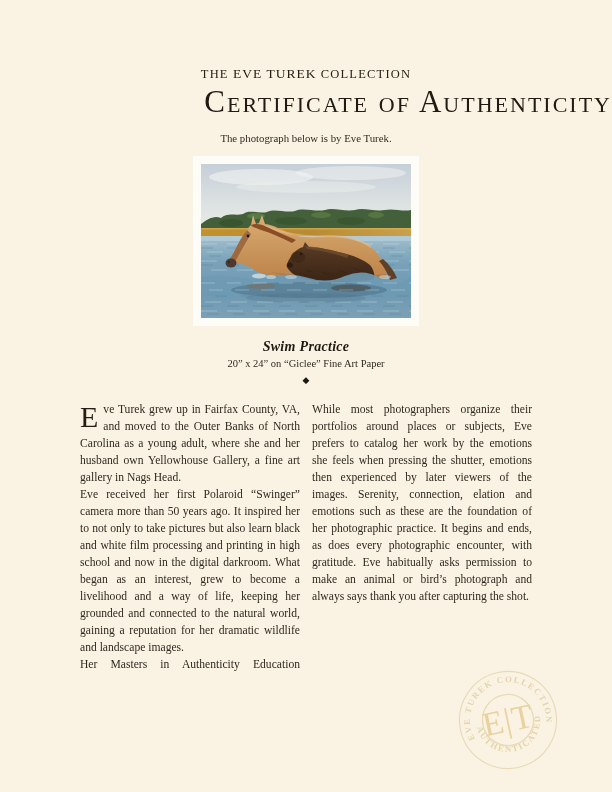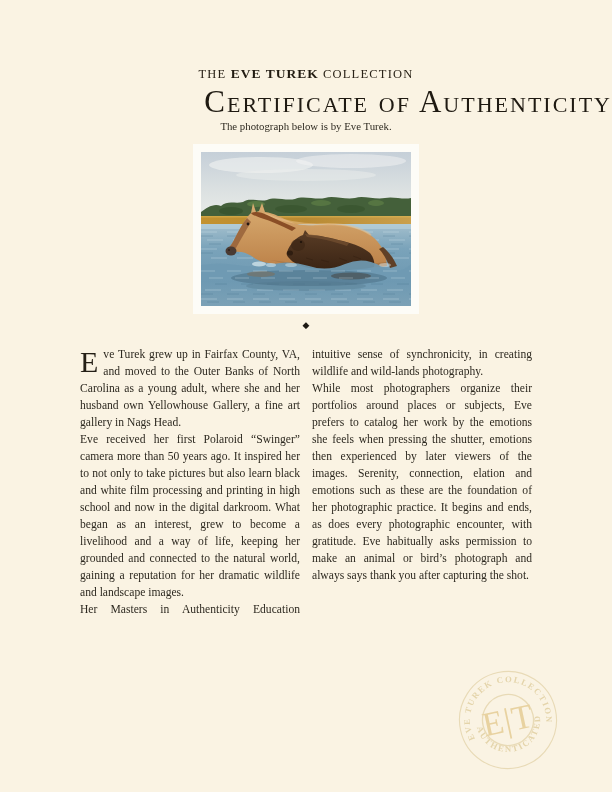--- a/index.html
+++ b/index.html
@@ -14,36 +14,36 @@
     overflow: hidden;
   }
   .collection-line {
     padding-top: 66px;
     text-align: center;
     font-size: 12.5px;
     letter-spacing: 1.2px;
     color: #292217;
   }
   .collection-line .brand {
-    font-weight: bold;
+    font-weight: normal;
     font-size: 13.5px;
     letter-spacing: 1px;
     color: #211b11;
   }
   .title {
     margin: 2px 0 0 0;
     text-align: right;
     font-variant: small-caps;
     font-weight: normal;
     font-size: 31px;
     letter-spacing: 2px;
     color: #1f1a12;
   }
   .sub { margin: 0; text-align: center; font-size: 10.8px; color: #2e2a21; }
-  .sub.first { }
+  .sub.first { margin-top: 12px; }
   .sub.second { margin-top: 2px; }
   .photo-frame {
     width: 210px;
     margin: 12px auto 0 auto;
     padding: 8px;
     background: #fdfcf7;
   }
   .photo-frame svg { display: block; }
   .art-title {
     margin-top: 13px;
@@ -212,30 +212,31 @@
       <ellipse cx="105" cy="134" rx="60" ry="5" fill="#517589" opacity="0.35"></ellipse>
       <ellipse cx="60" cy="122" rx="14" ry="3" fill="#8c6a44" opacity="0.4"></ellipse>
       <ellipse cx="150" cy="124" rx="20" ry="3.5" fill="#3f2c1d" opacity="0.4"></ellipse>
       <g stroke="#cfe2ea" stroke-width="0.8" opacity="0.45" stroke-dasharray="14 12">
         <line x1="0" y1="119" x2="210" y2="119"></line>
         <line x1="8" y1="126" x2="210" y2="126"></line>
       </g>
     </svg>
   </div>
 
+  <div class="art-title">Swim Practice</div>
+  <div class="art-spec">20” x 24” on “Giclee” Fine Art Paper</div>
   <div class="separator">◆</div>
 
   <div class="columns">
     <div class="col">
       <p><span class="dropcap">E</span><span>ve Turek grew up in Fairfax County, VA, and moved to the Outer Banks of North Carolina as a young adult, where she and her husband own Yellowhouse Gallery, a fine art gallery in Nags Head.</span></p>
       <p>Eve received her first Polaroid “Swinger” camera more than 50 years ago. It inspired her to not only to take pictures but also learn black and white film processing and printing in high school and now in the digital darkroom. What began as an interest, grew to become a livelihood and a way of life, keeping her grounded and connected to the natural world, gaining a reputation for her dramatic wildlife and landscape images.</p>
       <p class="force-justify">Her Masters in Authenticity Education</p>
     </div>
     <div class="col">
-      <p>intuitive sense of synchronicity, in creating wildlife and wild-lands photography.</p>
       <p>While most photographers organize their portfolios around places or subjects, Eve prefers to catalog her work by the emotions she feels when pressing the shutter, emotions then experienced by later viewers of the images. Serenity, connection, elation and emotions such as these are the foundation of her photographic practice. It begins and ends, as does every photographic encounter, with gratitude.  Eve habitually asks permission to make an animal or bird’s photograph and always says thank you after capturing the shot.</p>
     </div>
   </div>
 
   <div class="seal">
     <svg width="104" height="104" viewBox="0 0 104 104">
       <g transform="rotate(-12 52 52)">
         <circle cx="52" cy="52" r="48.5" fill="none" stroke="#e8dab6" stroke-width="1.1"></circle>
         <circle cx="52" cy="52" r="25.5" fill="none" stroke="#e8dab6" stroke-width="1.3"></circle>
         <path id="sealArcTop" d="M 25.1,78.9 A 38,38 0 1 1 78.9,78.9" fill="none"></path>

